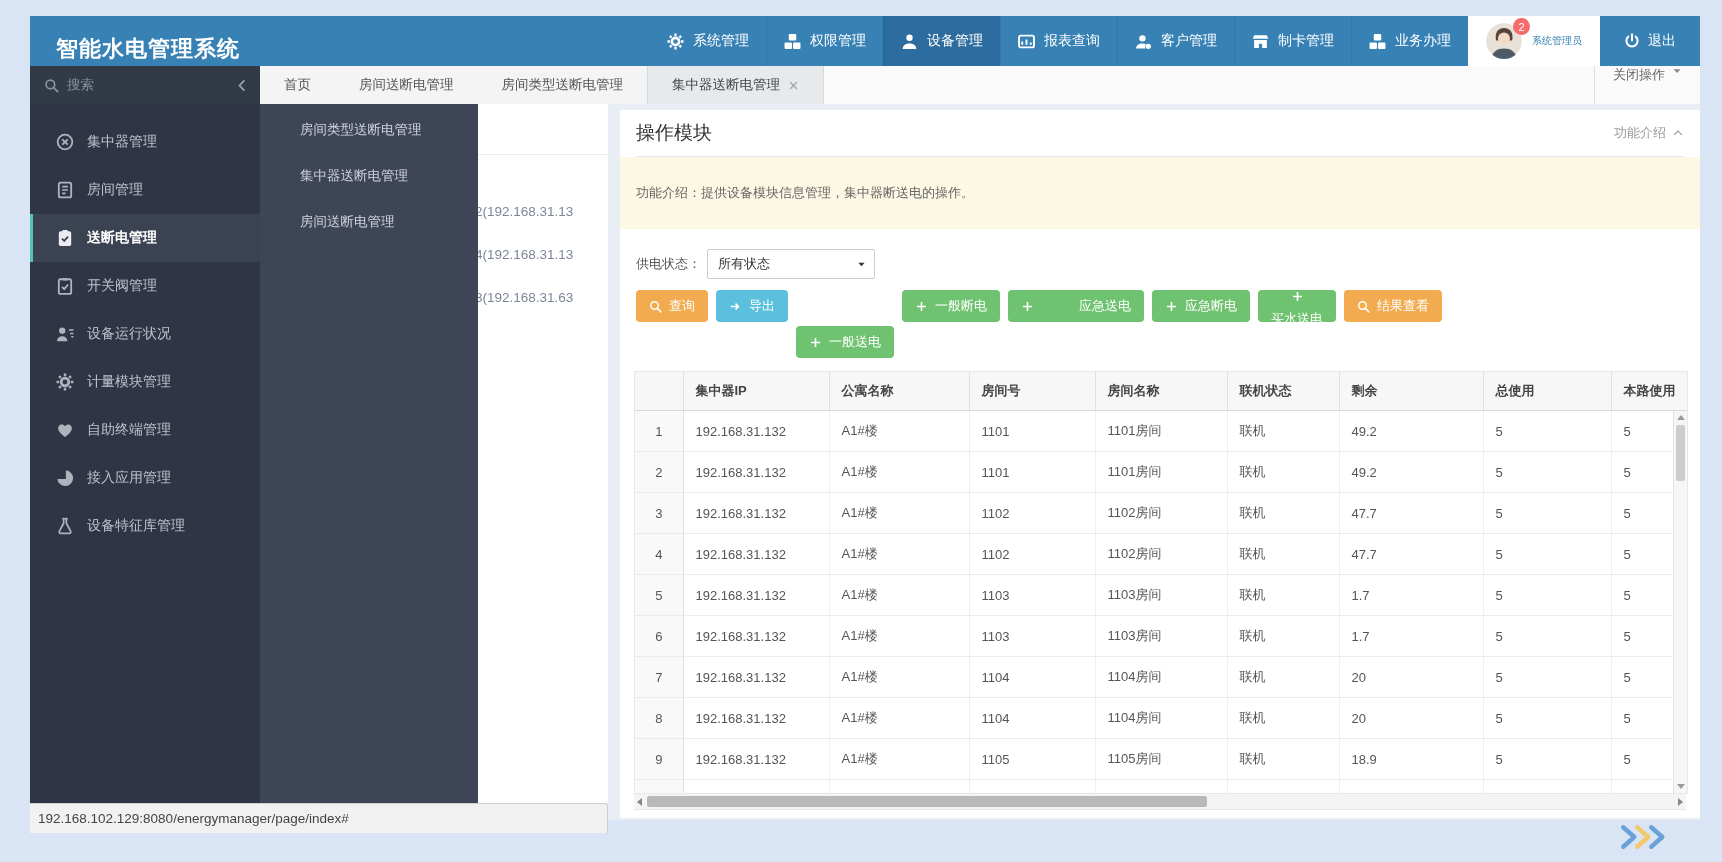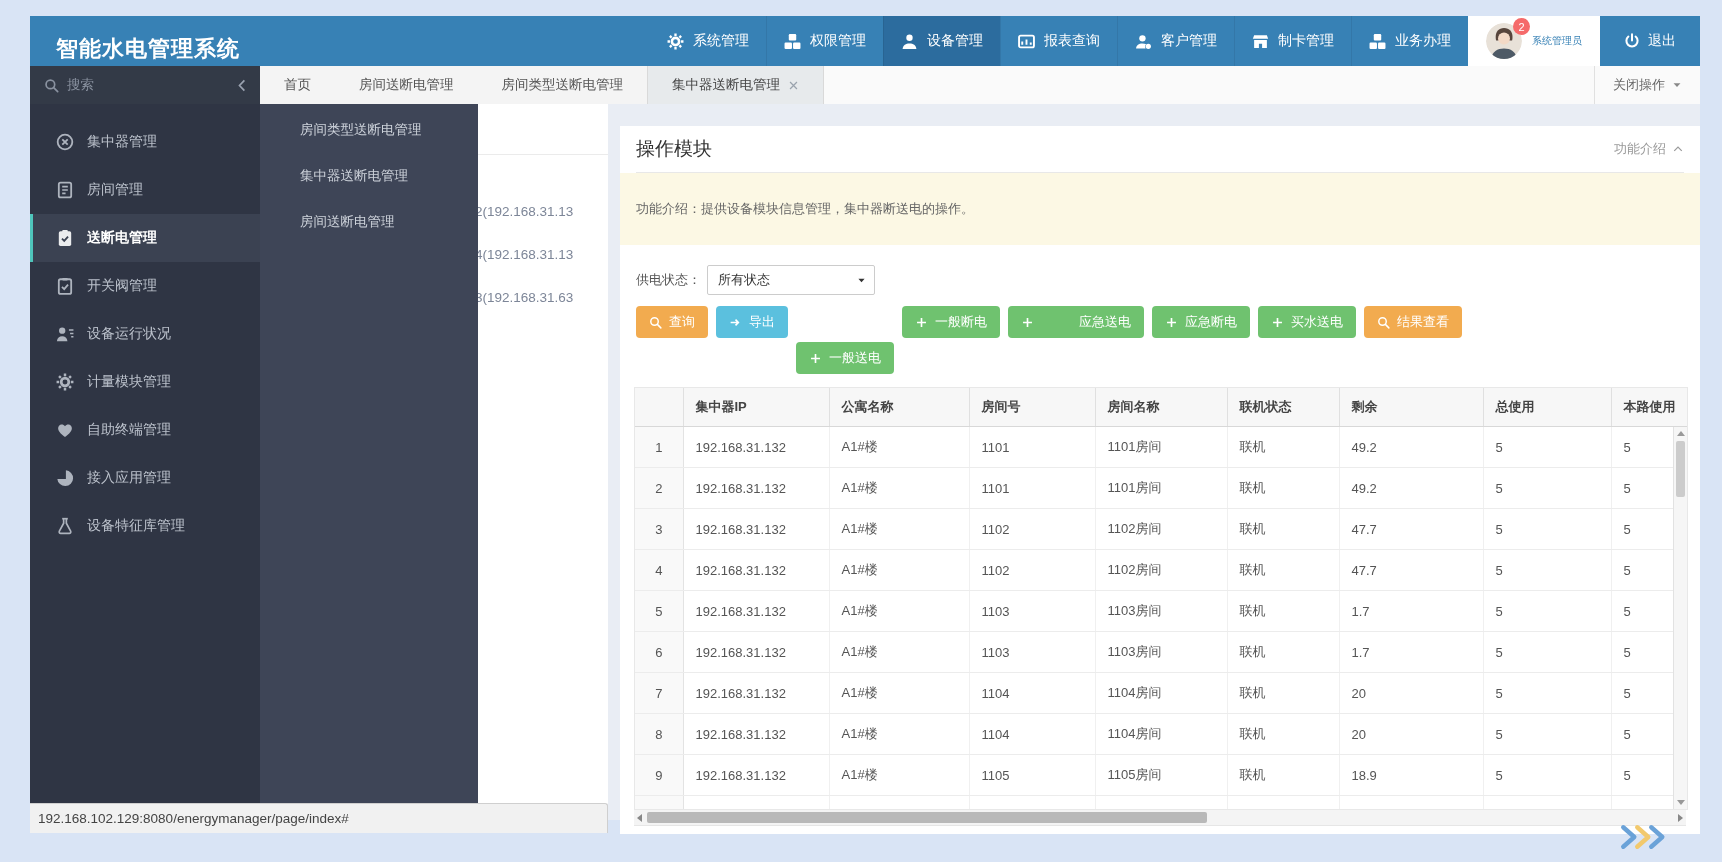--- a/index.html
+++ b/index.html
@@ -30,21 +30,21 @@
   .tabbar{height:38px;display:flex;background:#f4f4f4}
   .search-box{width:230px;box-sizing:border-box;background:#333a47;display:flex;align-items:center;
               padding:0 10px 0 14px;gap:8px;color:#8a92a0;font-size:13.5px;cursor:text}
   .search-box .ic{width:15px;height:15px}
   .search-collapse{margin-left:auto;width:15px;height:15px;color:#9aa2b0;cursor:pointer;display:inline-flex}
   .tabs{display:flex}
   .tab{display:flex;align-items:center;gap:8px;padding:0 24px;font-size:13.5px;color:#555;cursor:pointer}
   .tab.active{background:#e7eaec;border-left:1px solid #d9d9d9;border-right:1px solid #d9d9d9;color:#444}
   .close-ic{width:11px;height:11px;color:#9aa3ad;display:inline-flex}
   .tab-rest{flex:1;background:#fafafa}
-  .close-actions{display:flex;align-items:center;gap:7px;padding:0 18px;border-left:1px solid #e0e0e0;
+  .close-actions{display:flex;gap:7px;padding:0 18px;border-left:1px solid #e0e0e0;
                  background:#fafafa;color:#666;font-size:13px;cursor:pointer}
   .close-actions .ic{width:10px;height:10px;color:#888}
 
   
   .content{position:relative;height:716px}
   .sidebar{position:absolute;left:0;top:0;width:230px;height:700px;background:#2f3544;
            padding-top:14px;box-sizing:border-box}
   .side-item{height:48px;display:flex;align-items:center;gap:13px;padding-left:23px;color:#bcc2cc;
              font-size:14px;cursor:pointer;border-left:3px solid transparent;box-sizing:border-box}
   .side-item .ic{width:18px;height:18px;opacity:.9}
@@ -54,21 +54,21 @@
   .tree-head{height:50px;border-bottom:1px solid #ebebeb}
   .tree-items{position:absolute;top:86px;left:215px;white-space:nowrap;font-size:13.5px;
               color:#7d8698;line-height:43px}
   .tree-item{cursor:pointer}
 
   .submenu{position:absolute;left:230px;top:0;width:218px;height:700px;background:#3e4557;
            padding-top:3px;box-sizing:border-box}
   .submenu-item{height:46px;line-height:46px;padding-left:40px;color:#cdd2da;font-size:13.5px;cursor:pointer}
 
   
-  .main{position:absolute;left:590px;top:22px;width:1080px;height:708px;background:#fff;
+  .main{position:absolute;left:590px;top:6px;width:1080px;height:708px;background:#fff;
         box-sizing:border-box;overflow:hidden}
   .m-header{margin:0 16px;height:46px;display:flex;align-items:center;justify-content:space-between;
             border-bottom:1px solid #e8e8e8}
   .m-title{font-size:19px;color:#333}
   .m-intro-toggle{display:flex;align-items:center;gap:6px;color:#999;font-size:13px;cursor:pointer}
   .m-intro-toggle .ic{width:12px;height:12px}
   .m-info{background:#fcf8e4;padding:27px 16px;font-size:13px;color:#666}
   .m-filter{margin:20px 16px 0;display:flex;align-items:center;font-size:13px;color:#555}
   .m-select{margin-left:6px;width:168px;height:30px;border:1px solid #ccc;border-radius:2px;background:#fff;
             display:flex;align-items:center;justify-content:space-between;padding:0 8px 0 10px;
@@ -441,21 +441,21 @@
             <span>应急送电</span>
           </div>
           <div class="btn" style="background: rgb(111, 194, 111);">
             <span class="ic">
               <svg viewBox="0 0 16 16">
                 <path d="M8 2.5v11M2.5 8h11" stroke="currentColor" stroke-width="2"></path>
               </svg>
             </span>
             <span>应急断电</span>
           </div>
-          <div class="btn" style="background: rgb(111, 194, 111);">
+          <div class="btn" style="background: rgb(111, 194, 111); flex-direction: column;">
             <span class="ic">
               <svg viewBox="0 0 16 16">
                 <path d="M8 2.5v11M2.5 8h11" stroke="currentColor" stroke-width="2"></path>
               </svg>
             </span>
             <span>买水送电</span>
           </div>
           <div class="btn" style="background: rgb(242, 171, 79);">
             <span class="ic">
               <svg viewBox="0 0 16 16">

